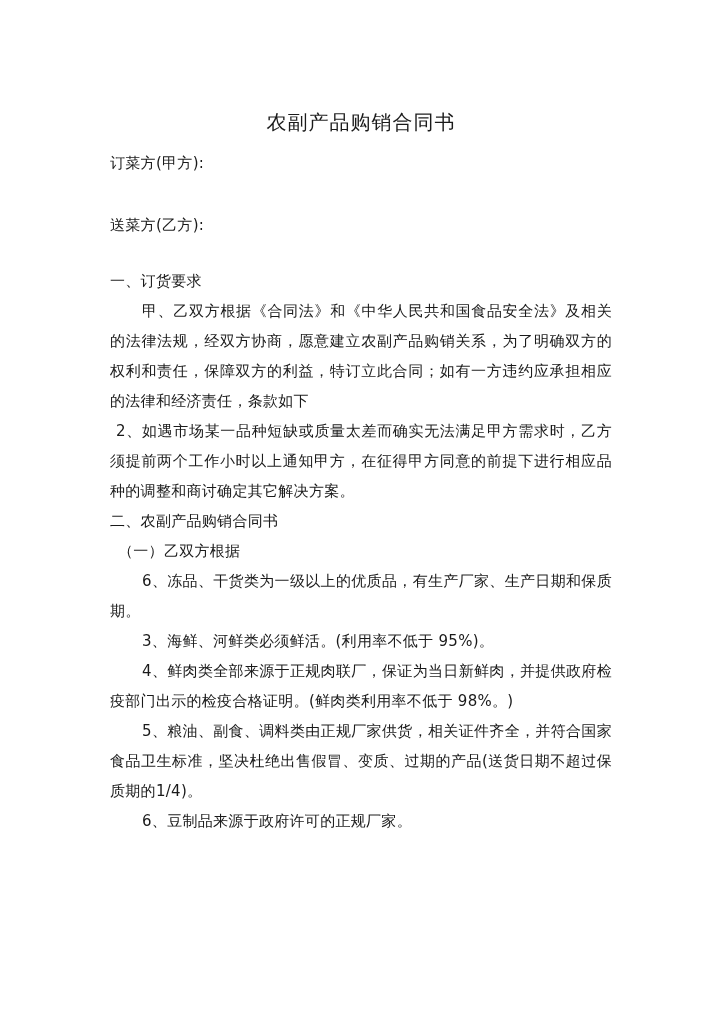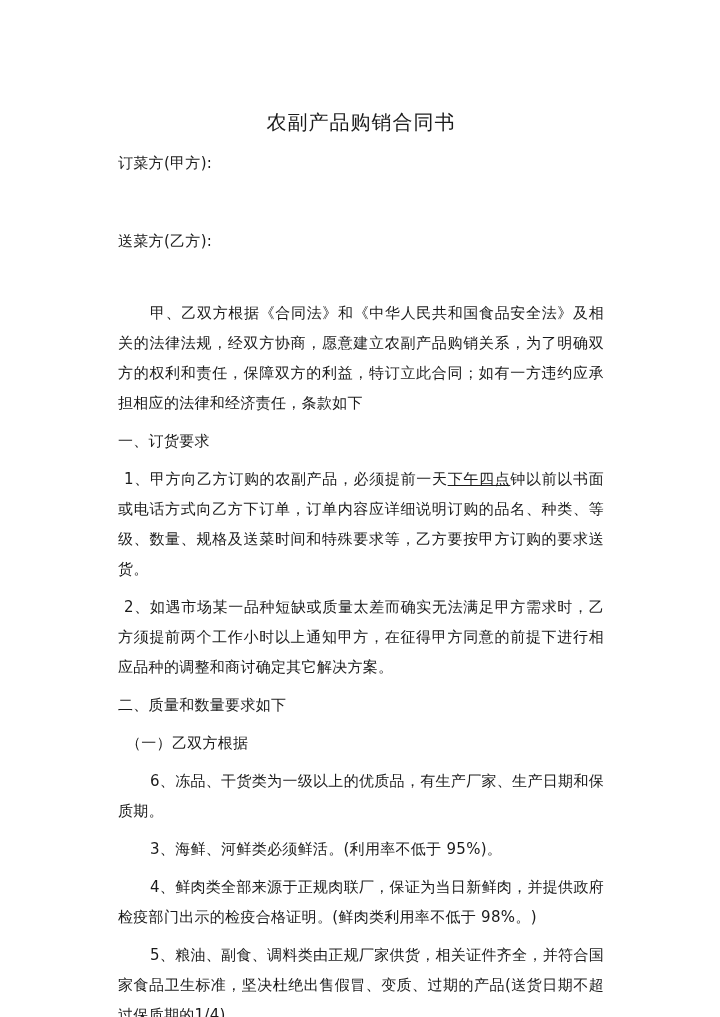--- a/index.html
+++ b/index.html
@@ -26,21 +26,21 @@
       font-size: 20px;
       letter-spacing: 1px;
       margin: 0 0 10px 0;
       height: 32px;
       line-height: 32px;
       font-weight: normal;
     }
     .line {
       font-size: 15px;
       line-height: 30px;
-      margin: 8px;
+      margin: 0;
       text-align: justify;
       letter-spacing: 0.3px;
     }
     .party { height: 30px; }
     .party-gap { height: 32px; }
     .intro-gap { height: 26px; }
     .indent2 { text-indent: 32px; }
     .indent1 { text-indent: 6px; }
     .indent-sub { text-indent: 8px; }
     .u { text-decoration: underline; }
@@ -49,29 +49,28 @@
 <body>
 
 <div class="page">
   <h1 class="title">农副产品购销合同书</h1>
 
   <p class="line party">订菜方(甲方):</p>
   <div class="party-gap"></div>
   <p class="line party">送菜方(乙方):</p>
   <div class="intro-gap"></div>
 
+  <p class="line">一、订货要求</p>
+
   <p class="line indent2">甲、乙双方根据《合同法》和《中华人民共和国食品安全法》及相关的法律法规，经双方协商，愿意建立农副产品购销关系，为了明确双方的权利和责任，保障双方的利益，特订立此合同；如有一方违约应承担相应的法律和经济责任，条款如下</p>
 
-  <p class="line">一、订货要求</p>
-
-  <p class="line indent1"><span>1、甲方向乙方订购的农副产品，必须提前一天</span><span class="u">下午四点</span><span>钟以前以书面或电话方式向乙方下订单，订单内容应详细说明订购的品名、种类、等级、数量、规格及送菜时间和特殊要求等，乙方要按甲方订购的要求送货。</span></p>
 
   <p class="line indent1">2、如遇市场某一品种短缺或质量太差而确实无法满足甲方需求时，乙方须提前两个工作小时以上通知甲方，在征得甲方同意的前提下进行相应品种的调整和商讨确定其它解决方案。</p>
 
-  <p class="line">二、质量和数量要求如下</p>
+  <p class="line">二、农副产品购销合同书</p>
   <p class="line indent-sub">（一）乙双方根据</p>
 
   <p class="line indent2">6、冻品、干货类为一级以上的优质品，有生产厂家、生产日期和保质期。</p>
   <p class="line indent2">3、海鲜、河鲜类必须鲜活。(利用率不低于 95%)。</p>
   <p class="line indent2">4、鲜肉类全部来源于正规肉联厂，保证为当日新鲜肉，并提供政府检疫部门出示的检疫合格证明。(鲜肉类利用率不低于 98%。)</p>
   <p class="line indent2">5、粮油、副食、调料类由正规厂家供货，相关证件齐全，并符合国家食品卫生标准，坚决杜绝出售假冒、变质、过期的产品(送货日期不超过保质期的1/4)。</p>
   <p class="line indent2">6、豆制品来源于政府许可的正规厂家。</p>
 </div>
 
 </body></html>

